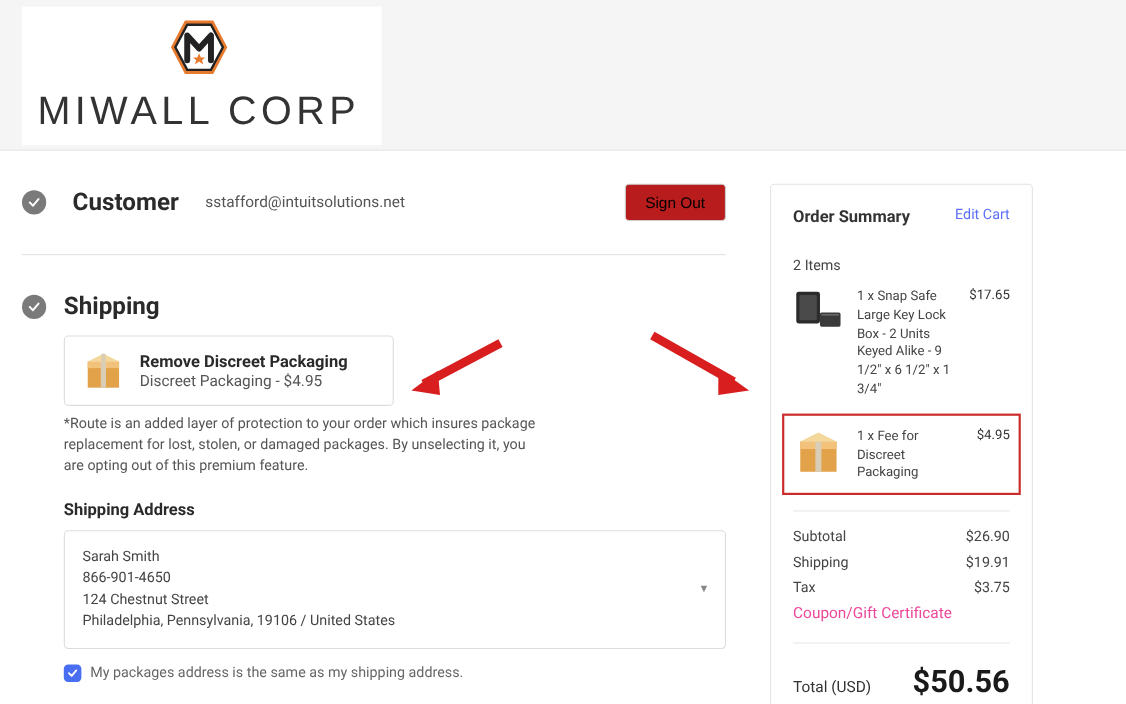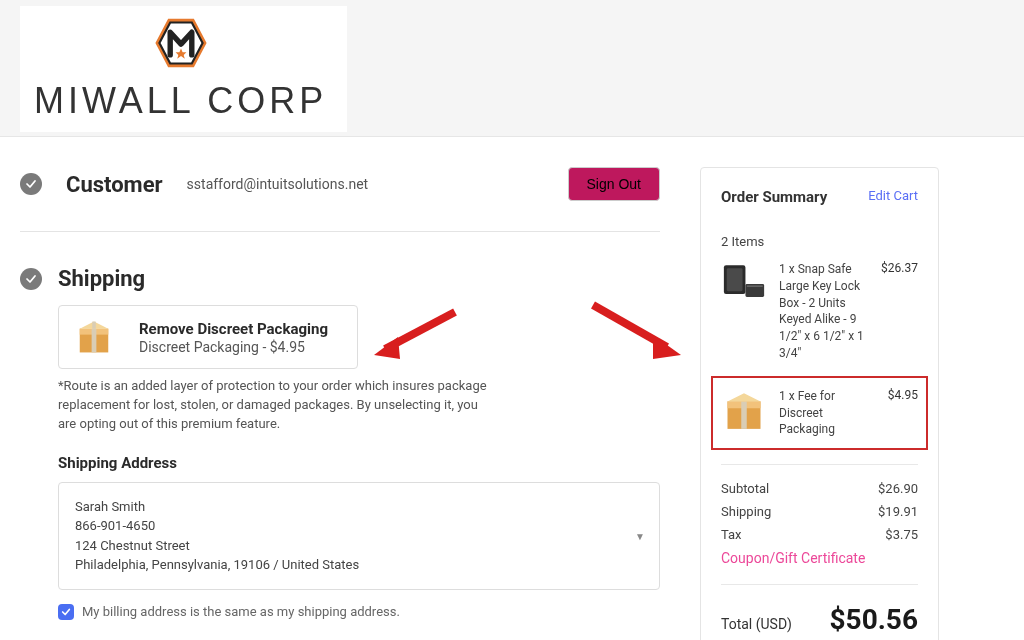--- a/index.html
+++ b/index.html
@@ -11,24 +11,24 @@
   .page { position: relative; padding: 0 20px 40px; display: flex; gap: 40px; align-items: flex-start; }
   .left { flex: 1; max-width: 640px; }
   .right { width: 239px; }
   .section { margin-bottom: 24px; }
   .section-head { display: flex; align-items: center; gap: 16px; margin-bottom: 14px; }
   .checkcircle { width: 22px; height: 22px; border-radius: 50%; background: #7a7a7a; display: flex; align-items: center; justify-content: center; flex-shrink: 0; }
   .checkcircle svg { width: 12px; height: 12px; }
   .section-title { font-size: 22px; font-weight: 700; color: #2a2a2a; }
   .cust-row { display: flex; align-items: center; gap: 24px; padding-left: 0; }
   .cust-email { color: #555; font-size: 14px; }
-  .signout { margin-left: auto; border: 1px solid #ccc; background: #be185d; padding: 8px 18px; border-radius: 4px; font-size: 14px; cursor: pointer; }
+  .signout { margin-left: auto; border: 1px solid #ccc; background: #b91c1c; padding: 8px 18px; border-radius: 4px; font-size: 14px; cursor: pointer; }
   .divider { border: none; border-top: 1px solid #e4e4e4; margin: 30px 0 34px; }
   .ship-body { padding-left: 38px; }
-  .discreet-box { border: 1px solid #ddd; border-radius: 4px; padding: 12px 16px; display: flex; gap: 26px; align-items: center; margin-bottom: 8px; max-width: 300px; cursor: pointer; }
+  .discreet-box { border: 1px solid #ddd; border-radius: 4px; padding: 12px 16px; display: flex; gap: 14px; align-items: center; margin-bottom: 8px; max-width: 300px; cursor: pointer; }
   .box-icon { width: 38px; height: 38px; flex-shrink: 0; }
   .discreet-title { font-weight: 700; font-size: 15px; color: #2a2a2a; }
   .discreet-sub { font-size: 14px; color: #555; margin-top: 1px; }
   .disclaim { font-size: 13px; color: #555; line-height: 1.45; margin-bottom: 20px; max-width: 440px; }
   .subhead { font-weight: 700; font-size: 15px; color: #2a2a2a; margin-bottom: 10px; }
   .addr-select { border: 1px solid #ddd; border-radius: 4px; padding: 14px 16px; position: relative; cursor: pointer; margin-bottom: 14px; }
   .addr-select .line { font-size: 13px; color: #444; line-height: 1.5; }
   .addr-chevron { position: absolute; right: 14px; top: 50%; transform: translateY(-50%); color: #888; font-size: 10px; }
   .billing-row { display: flex; align-items: center; gap: 8px; font-size: 13px; color: #666; margin-bottom: 20px; }
   .cbx { width: 16px; height: 16px; border-radius: 4px; background: #4a6ef2; display: flex; align-items: center; justify-content: center; flex-shrink: 0; }
@@ -121,21 +121,21 @@
           <div class="line">Philadelphia, Pennsylvania, 19106 / United States</div>
           <div class="addr-chevron">▼</div>
         </div>
 
         <label class="billing-row">
           <span class="cbx">
             <svg viewBox="0 0 24 24">
                 <path d="M4 12 L10 18 L20 6" stroke="#fff" stroke-width="4" fill="none" stroke-linecap="round" stroke-linejoin="round"></path>
               </svg>
           </span>
-          <span>My billing address is the same as my shipping address.</span>
+          <span>My packages address is the same as my shipping address.</span>
         </label>
 
         <div class="subhead">Shipping Method</div>
       </div>
     </div>
   </div>
 
   <div class="right">
     <div class="summary">
       <div class="summary-top">
@@ -148,21 +148,21 @@
       <div class="item-row">
         <div class="thumb">
           <svg viewBox="0 0 64 64" width="46" height="46">
             <rect x="4" y="6" width="30" height="40" rx="3" fill="#2b2b2b"></rect>
             <rect x="8" y="10" width="22" height="32" rx="2" fill="#4a4a4a"></rect>
             <rect x="34" y="32" width="26" height="18" rx="2" fill="#3a3a3a"></rect>
             <rect x="36" y="34" width="22" height="2" fill="#6a6a6a"></rect>
           </svg>
         </div>
         <div class="item-name">1 x Snap Safe Large Key Lock Box - 2 Units Keyed Alike - 9 1/2" x 6 1/2" x 1 3/4"</div>
-        <div class="item-price">$26.37</div>
+        <div class="item-price">$17.65</div>
       </div>
 
       <div class="item-row hl">
         <div class="thumb">
           <svg viewBox="0 0 64 64" width="44" height="44">
             <rect x="8" y="18" width="48" height="40" fill="#e2a24a"></rect>
             <rect x="8" y="18" width="48" height="10" fill="#f2c27b"></rect>
             <rect x="28" y="18" width="8" height="40" fill="#d9cdb5"></rect>
             <path d="M8 18 L32 6 L56 18" fill="#f4d79a"></path>
           </svg>

